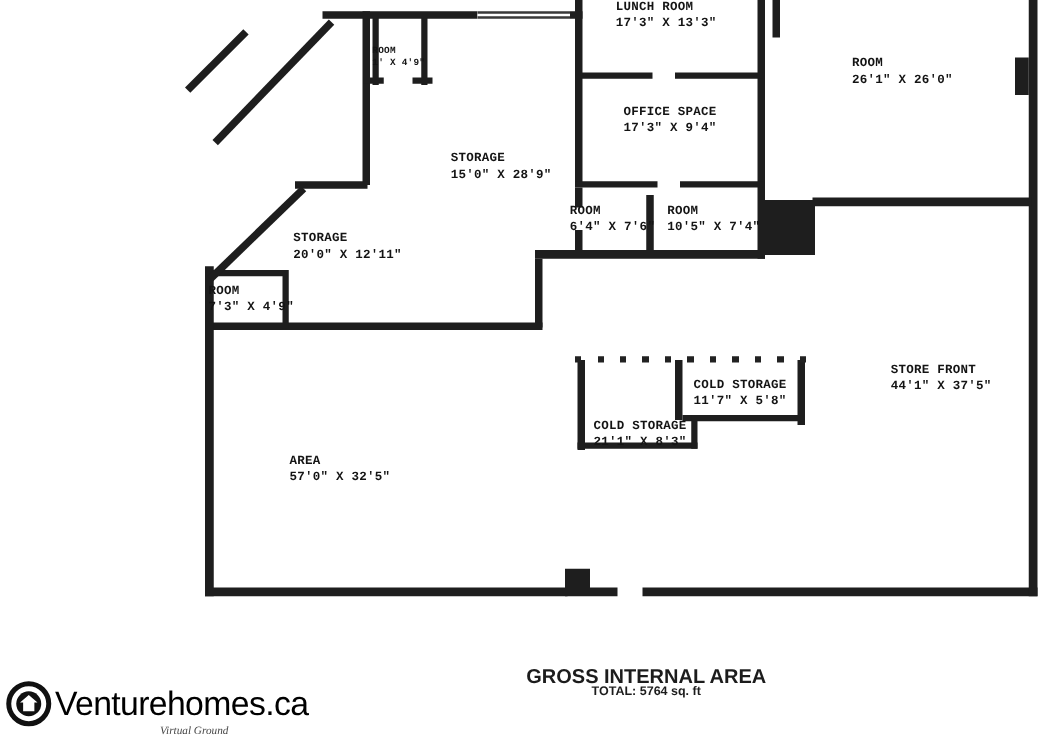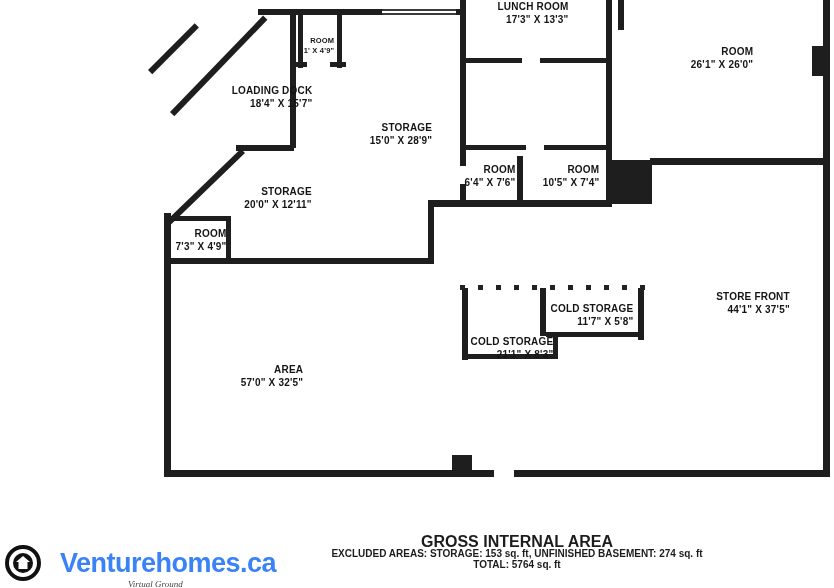--- a/index.html
+++ b/index.html
@@ -2,28 +2,28 @@
 <html><head>
 <meta charset="utf-8">
 <style>
   html,body{margin:0;padding:0;background:#fff;}
   #canvas{position:relative;width:834px;height:588px;background:#fff;overflow:hidden;
           font-family:"Liberation Sans",sans-serif;}
   .wall{position:absolute;background:#1e1e1e;}
   .diag{position:absolute;height:6px;background:#1e1e1e;transform-origin:0 0;}
   .window{position:absolute;height:6px;background:#fff;border-top:2px solid #3a3a3a;border-bottom:2px solid #3a3a3a;box-sizing:border-box;}
   .dots{position:absolute;height:5px;background:repeating-linear-gradient(90deg,#222 0 5px,transparent 5px 18px);}
-  .rlabel{position:absolute;transform:translateX(-50%);text-align:right;color:#141414;
-          font-weight:bold;font-size:10px;line-height:13px;letter-spacing:.2px;white-space:nowrap;}
+  .rlabel{position:absolute;transform:translateX(-50%);text-align:left;color:#141414;
+          font-weight:bold;font-size:10px;line-height:13px;letter-spacing:.2px;white-space:nowrap;font-family:Liberation Mono, monospace;}
   #lbl-small-room{font-size:7.5px;line-height:10px;}
   .summary{position:absolute;left:200px;top:536px;width:634px;text-align:center;color:#1c1c1c;
            font-weight:bold;font-size:10px;line-height:11.5px;}
   .summary .s-title{font-size:16px;}
   .logo{position:absolute;left:4px;top:544px;display:flex;align-items:center;}
-  .logo-text{font-size:27px;font-weight:700;color:#3b82f6;letter-spacing:-.5px;margin-left:18px;}
+  .logo-text{font-size:27px;font-weight:400;color:#000000;letter-spacing:-.5px;margin-left:2px;}
   .tagline{position:absolute;left:128px;top:579px;font-family:"Liberation Serif",serif;
            font-style:italic;font-size:9px;color:#454545;}
 </style>
 </head>
 <body>
 
 <div id="canvas">
 
   <div class="wall" style="left:258px;top:9px;width:124px;height:6px"></div>
   <div class="window" style="left:382px;top:9px;width:74px"></div>
@@ -73,27 +73,27 @@
   <div class="dots" style="left:460px;top:285px;width:186px"></div>
 
   <div class="rlabel" id="lbl-lunch-room" style="left:533px;top:0">
     <div>LUNCH ROOM</div>
     <div>17'3" X 13'3"</div>
   </div>
   <div class="rlabel" id="lbl-small-room" style="left:319px;top:36px">
     <div>ROOM</div>
     <div>1' X 4'9"</div>
   </div>
-  <div class="rlabel" style="left:272px;top:84px">
-    <div>LOADING DOCK</div>
-    <div>18'4" X 15'7"</div>
-  </div>
   <div class="rlabel" style="left:401px;top:121px">
     <div>STORAGE</div>
     <div>15'0" X 28'9"</div>
+  </div>
+  <div class="rlabel" style="left:536px;top:84px">
+    <div>OFFICE SPACE</div>
+    <div>17'3" X 9'4"</div>
   </div>
   <div class="rlabel" style="left:722px;top:45px">
     <div>ROOM</div>
     <div>26'1" X 26'0"</div>
   </div>
   <div class="rlabel" style="left:490px;top:163px">
     <div>ROOM</div>
     <div>6'4" X 7'6"</div>
   </div>
   <div class="rlabel" style="left:571px;top:163px">
@@ -120,21 +120,20 @@
     <div>STORE FRONT</div>
     <div>44'1" X 37'5"</div>
   </div>
   <div class="rlabel" style="left:272px;top:363px">
     <div>AREA</div>
     <div>57'0" X 32'5"</div>
   </div>
 
   <div class="summary">
     <div class="s-title">GROSS INTERNAL AREA</div>
-    <div>EXCLUDED AREAS: STORAGE: 153 sq. ft, UNFINISHED BASEMENT: 274 sq. ft</div>
     <div>TOTAL: 5764 sq. ft</div>
   </div>
 
   <div class="logo">
     <svg width="38" height="38" viewBox="0 0 38 38">
       <circle cx="19" cy="19" r="16" fill="none" stroke="#111" stroke-width="4"></circle>
       <circle cx="19" cy="19" r="10" fill="#111"></circle>
       <path d="M19 12 l7 6 h-2.5 v7 h-9 v-7 h-2.5 z" fill="#fff"></path>
     </svg>
     <span class="logo-text">Venturehomes.ca</span>

